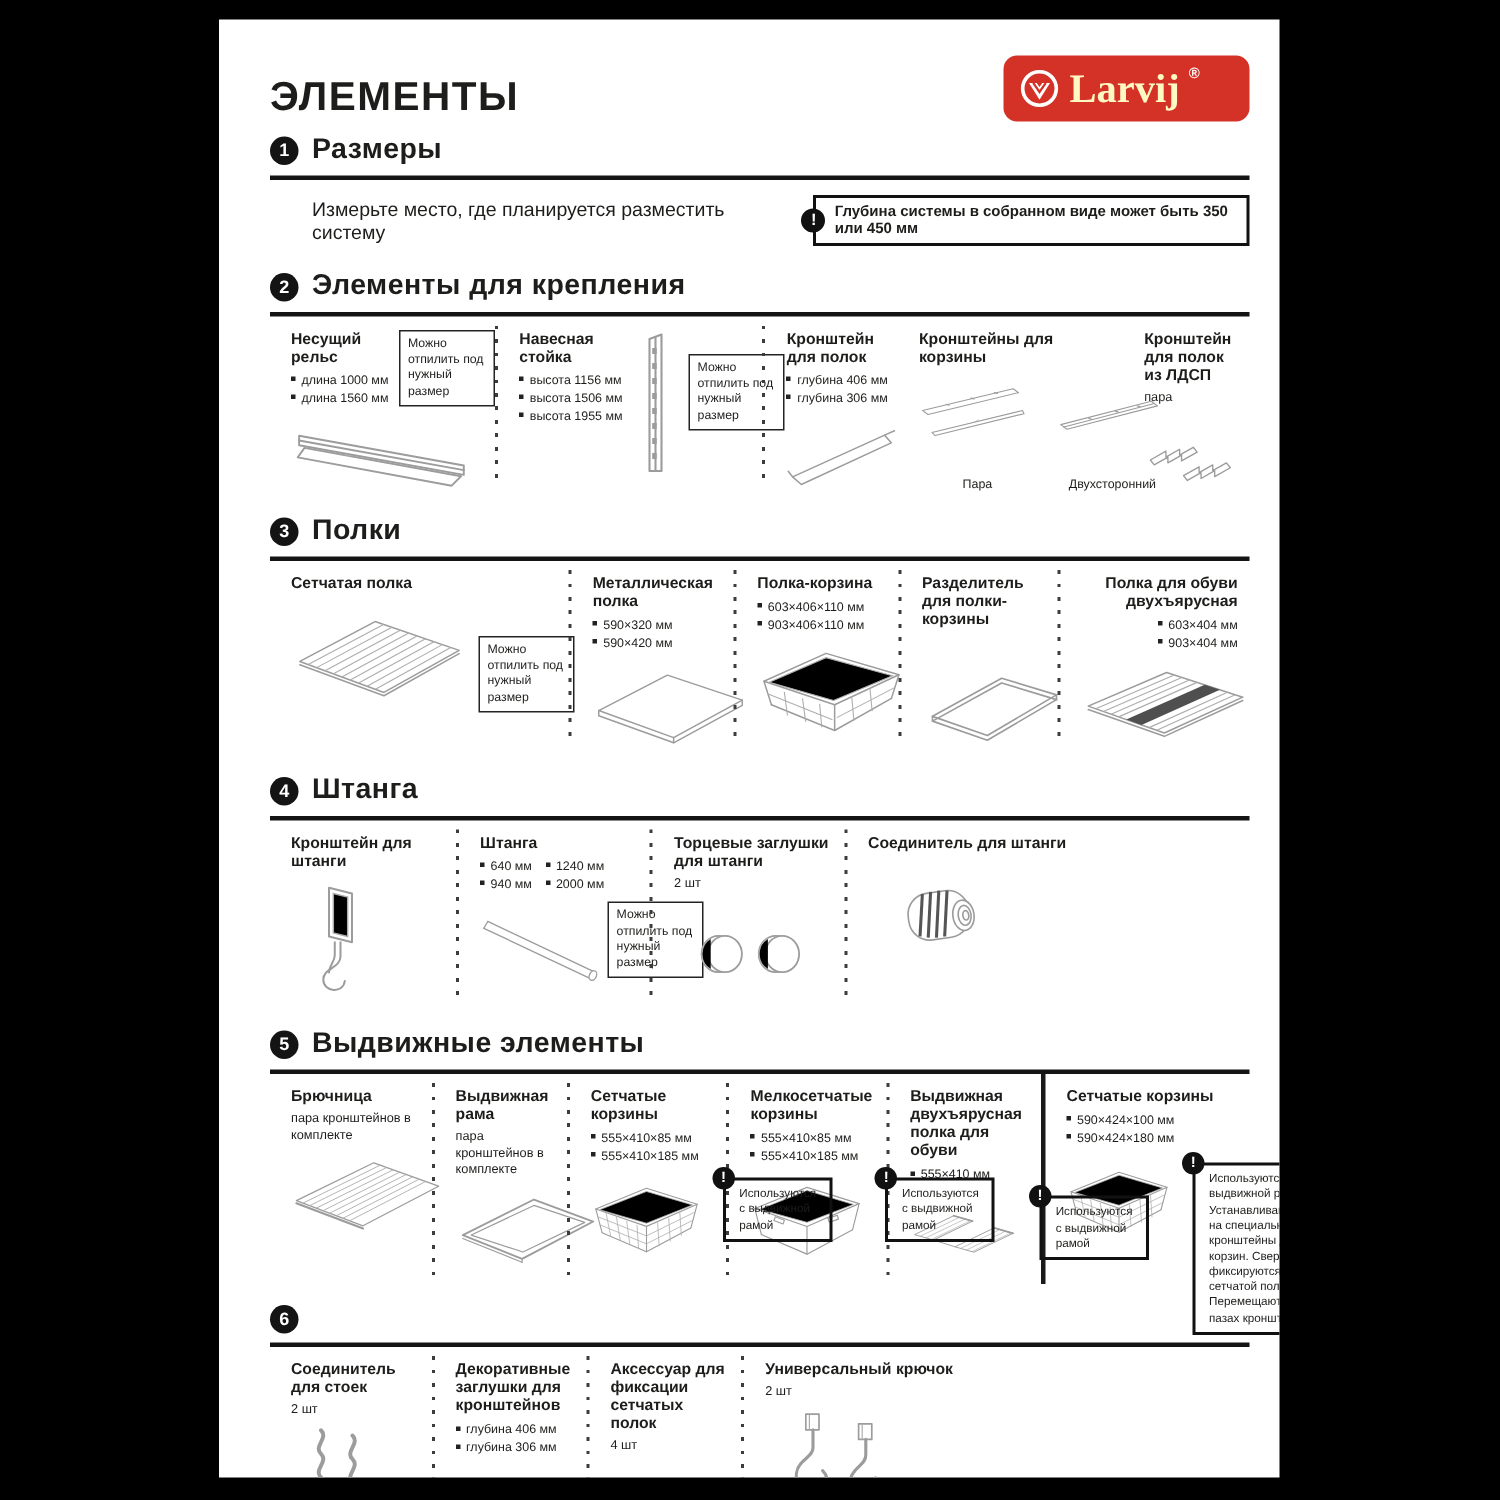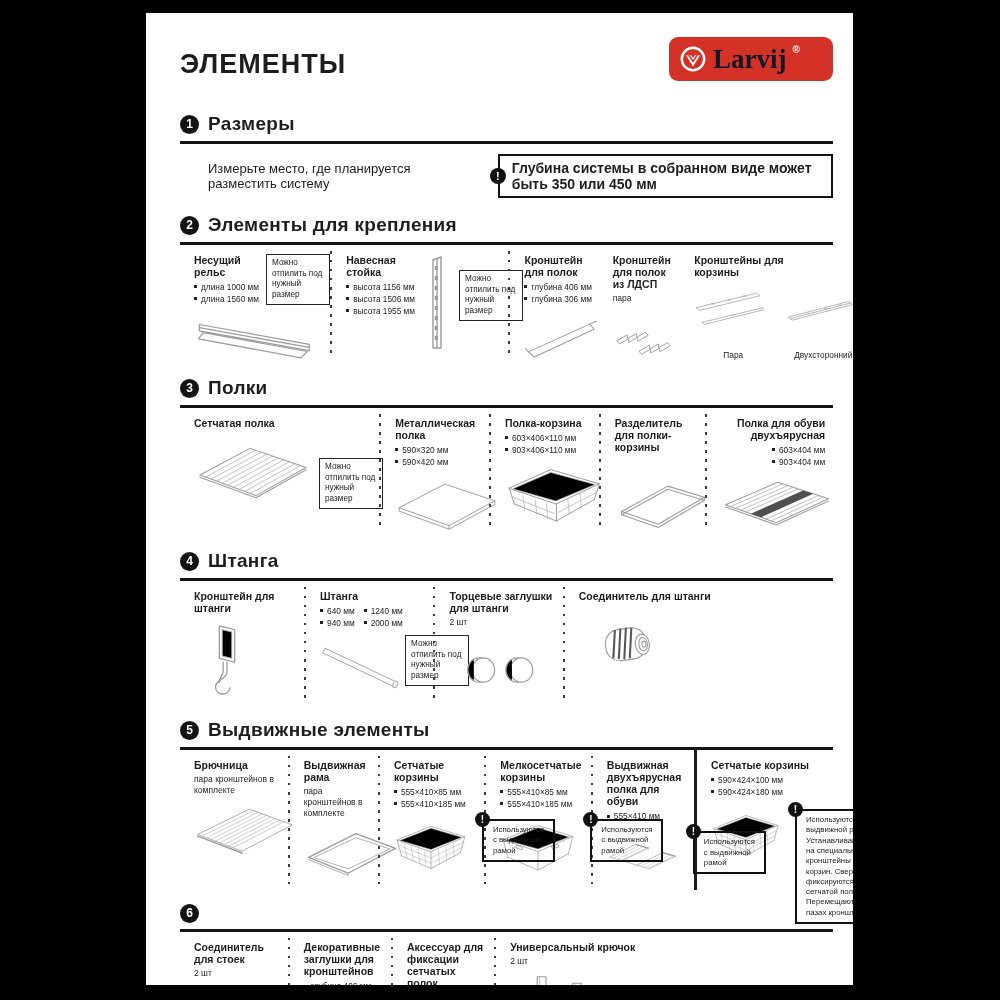--- a/index.html
+++ b/index.html
@@ -1,41 +1,41 @@
 <!DOCTYPE html>
 <html><head>
 <meta charset="utf-8">
 <style>
   html,body{margin:0;padding:0;background:#000;}
   .canvas{position:relative;width:1000px;height:1000px;background:#000;overflow:hidden;
           font-family:"Liberation Sans","DejaVu Sans",sans-serif;color:#1d1d1b;}
   .page{position:absolute;left:146px;top:13px;width:707px;height:972px;background:#fff;
         box-sizing:border-box;padding:24px 20px 0 34px;overflow:hidden;}
   
-  .hdr{display:flex;justify-content:space-between;align-items:flex-start;margin-bottom:32px;}
+  .hdr{display:flex;justify-content:space-between;align-items:flex-start;margin-bottom:8px;}
   .hdr h1{margin:12px 0 0 0;font-size:27px;font-weight:bold;letter-spacing:1px;color:#1d1d1b;}
   .logo{background:#d43227;border-radius:9px;height:44px;min-width:142px;display:flex;align-items:center;
         gap:6px;padding:0 12px 0 10px;}
   .logo-mark{width:28px;height:28px;flex:0 0 auto;}
-  .logo-word{color:#0f172a;font-family:"Liberation Serif","DejaVu Serif",serif;font-weight:bold;
+  .logo-word{color:#fef9c3;font-family:"Liberation Serif","DejaVu Serif",serif;font-weight:bold;
              font-size:27px;line-height:1;}
   .logo-reg{color:#fff;font-size:10px;vertical-align:top;position:relative;top:-10px;font-weight:bold;}
   
   .sec-head{display:flex;align-items:center;gap:9px;border-bottom:3px solid #141414;padding-bottom:6px;}
   .num{width:19px;height:19px;border-radius:50%;background:#141414;color:#fff;font-size:12px;
        font-weight:bold;text-align:center;line-height:19px;flex:0 0 auto;}
   .sec-title{font-size:19px;font-weight:bold;letter-spacing:.3px;}
   
   .s1-body{display:flex;align-items:center;gap:14px;margin:10px 0 16px 28px;}
   .intro{font-size:13px;}
   .note1{display:flex;align-items:center;margin-left:32px;}
   .dot{width:16px;height:16px;border-radius:50%;background:#111;color:#fff;font-weight:bold;
        font-size:11px;text-align:center;line-height:16px;flex:0 0 auto;}
   .note1 .dot{margin-right:-8px;position:relative;z-index:2;}
-  .note1-box{border:2px solid #111;background:#fff;padding:4px 4px 4px 12px;font-size:14px;font-weight:bold;}
+  .note1-box{border:2px solid #111;background:#fff;padding:4px 4px 4px 12px;font-size:10px;font-weight:bold;}
   
   .cols{display:flex;align-items:stretch;margin-bottom:14px;}
   .col{box-sizing:border-box;padding:9px 6px 0 14px;}
   .col:first-child{padding-left:14px;}
   .vsep{flex:0 0 2px;margin:6px 0;background-image:repeating-linear-gradient(to bottom,#3c3c3c 0 2.5px,transparent 2.5px 9px);}
   .vsep.solid{flex:0 0 3px;background:#1a1a1a;margin:0;}
   .item-title{font-weight:bold;font-size:10.5px;line-height:1.15;margin-bottom:3px;}
   .spec{font-size:8.3px;line-height:1.45;white-space:nowrap;}
   .spec::before{content:"";display:inline-block;width:3px;height:3px;background:#222;
                 margin:0 4px 2px 0;vertical-align:middle;}
@@ -147,30 +147,20 @@
         <div class="spec">глубина 406 мм</div>
         <div class="spec">глубина 306 мм</div>
         <div class="art" style="margin-top:10px;">
           <svg width="76" height="46" viewBox="0 0 104 58">
             <polygon class="fw" points="6,48 90,10 96,17 14,55"></polygon>
             <line class="ln" x1="90" y1="10" x2="99" y2="6"></line>
             <line class="ln" x1="6" y1="48" x2="2" y2="43"></line>
           </svg>
         </div>
       </div>
-      <div class="col" style="width:12.5%;">
-        <div class="item-title">Кронштейн для полок из ЛДСП</div>
-        <div class="qty">пара</div>
-        <div class="art" style="margin-top:10px;">
-          <svg width="78" height="52" viewBox="0 0 120 70">
-            <path class="fw" d="M6,36 L22,27 L22,33 L36,25 L36,31 L50,23 L54,28 L38,37 L38,31 L24,39 L24,33 L10,41 Z"></path>
-            <path class="fw" d="M40,52 L56,43 L56,49 L70,41 L70,47 L84,39 L88,44 L72,53 L72,47 L58,55 L58,49 L44,57 Z"></path>
-          </svg>
-        </div>
-      </div>
       <div class="col" style="width:23%;">
         <div class="item-title">Кронштейны для корзины</div>
         <div class="figs">
           <div class="fig">
             <svg width="78" height="58" viewBox="0 0 150 96">
               <polygon class="fw" points="4,34 120,6 127,11 11,39"></polygon>
               <line class="ln" x1="34" y1="26" x2="38" y2="27"></line>
               <line class="ln" x1="66" y1="18" x2="70" y2="19"></line>
               <line class="ln" x1="96" y1="11" x2="100" y2="12"></line>
               <polyline class="ln" points="16,62 132,34 134,38 20,66 16,62"></polyline>
@@ -181,20 +171,30 @@
           <div class="fig">
             <svg width="78" height="58" viewBox="0 0 150 96">
               <polygon class="fw" points="8,52 124,22 132,28 16,58"></polygon>
               <line class="ln" x1="12" y1="55" x2="128" y2="25"></line>
               <line class="ln" x1="44" y1="44" x2="48" y2="45"></line>
               <line class="ln" x1="78" y1="35" x2="82" y2="36"></line>
               <line class="ln" x1="106" y1="28" x2="110" y2="29"></line>
             </svg>
             <div class="figcap">Двухсторонний</div>
           </div>
+        </div>
+      </div>
+      <div class="col" style="width:12.5%;">
+        <div class="item-title">Кронштейн для полок из ЛДСП</div>
+        <div class="qty">пара</div>
+        <div class="art" style="margin-top:10px;">
+          <svg width="78" height="52" viewBox="0 0 120 70">
+            <path class="fw" d="M6,36 L22,27 L22,33 L36,25 L36,31 L50,23 L54,28 L38,37 L38,31 L24,39 L24,33 L10,41 Z"></path>
+            <path class="fw" d="M40,52 L56,43 L56,49 L70,41 L70,47 L84,39 L88,44 L72,53 L72,47 L58,55 L58,49 L44,57 Z"></path>
+          </svg>
         </div>
       </div>
     </div>
   </div>
 
   <div class="sec">
     <div class="sec-head">
       <div class="num">3</div>
       <div class="sec-title">Полки</div>
     </div>

